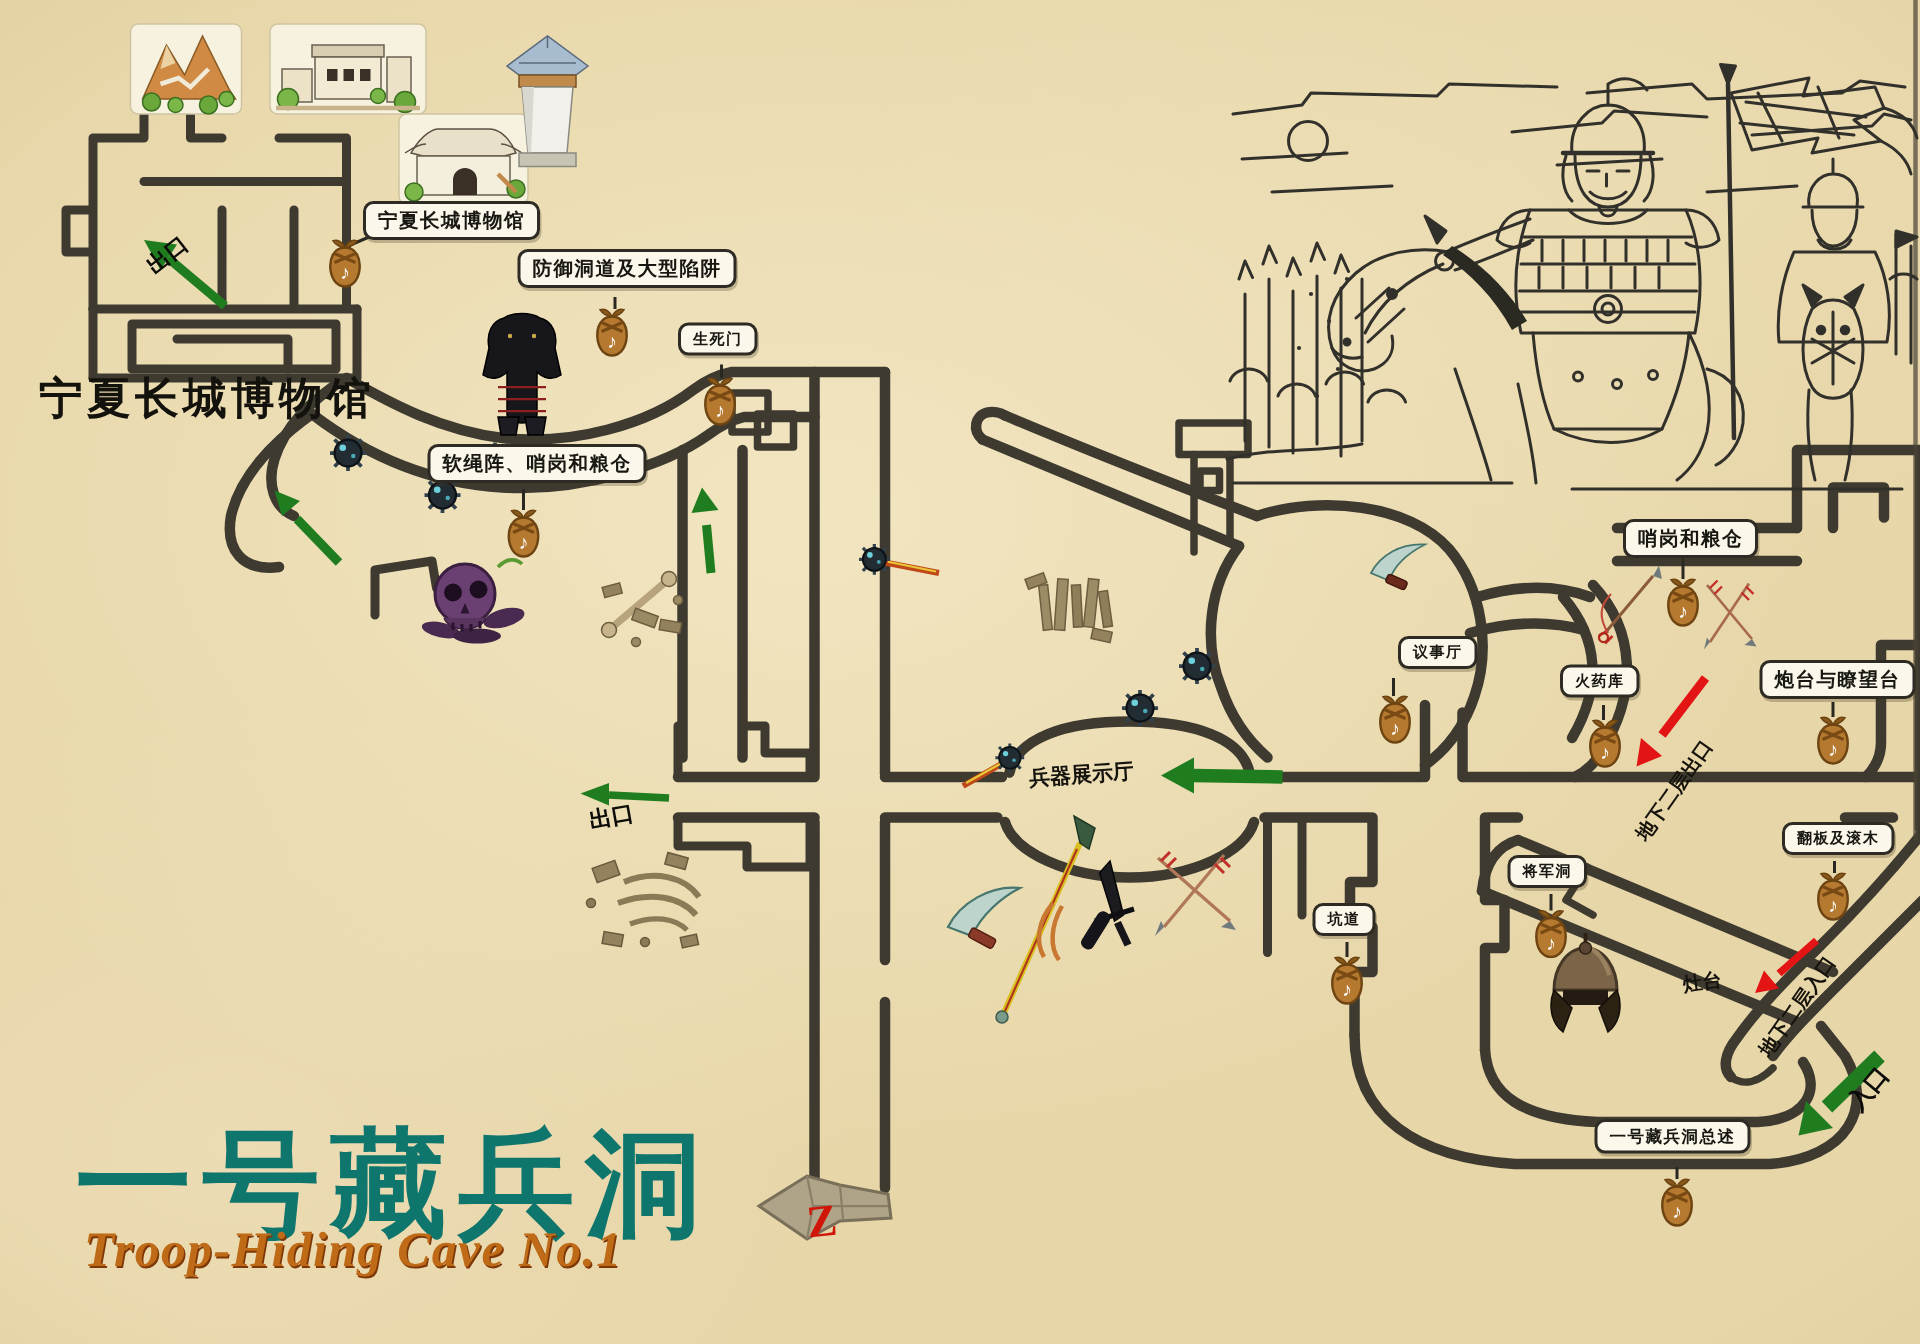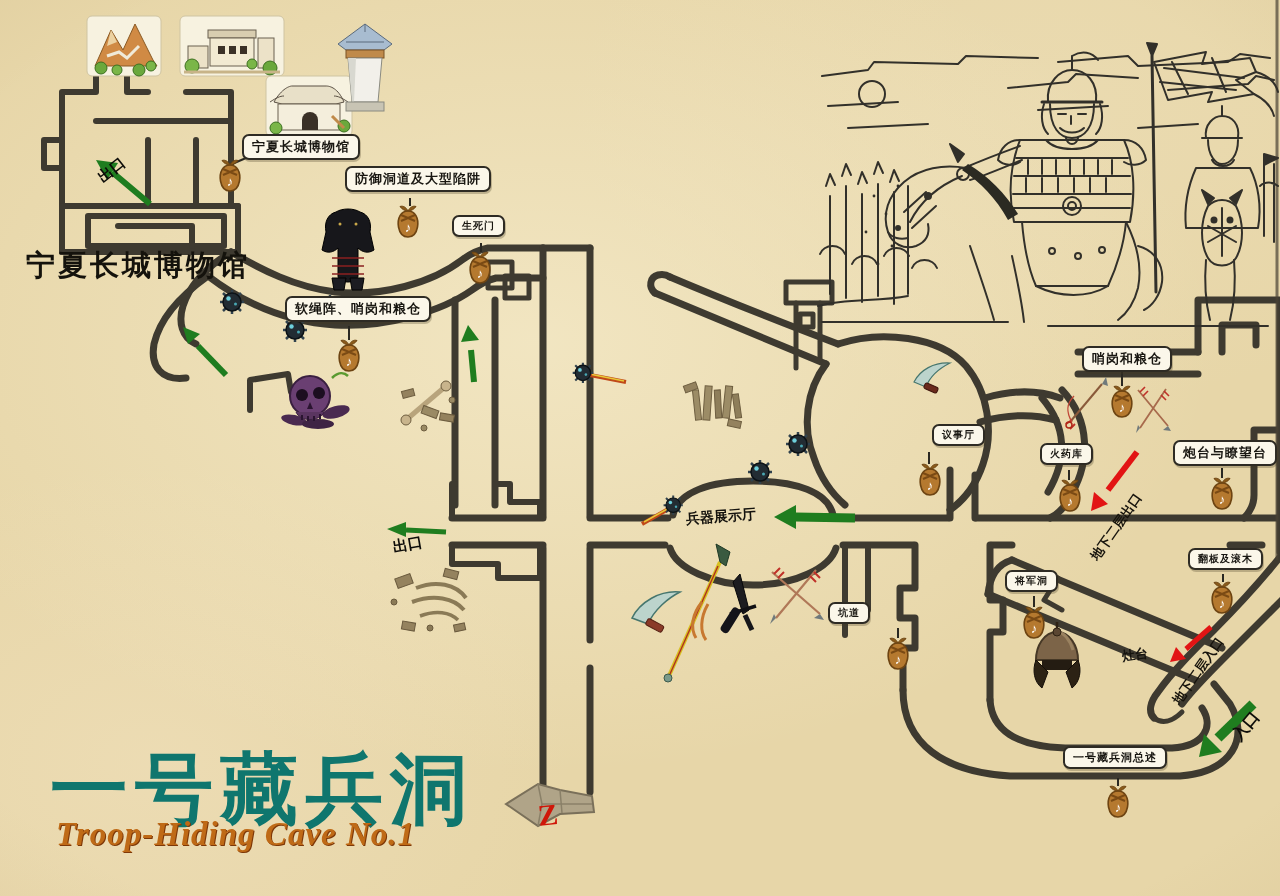--- a/index.html
+++ b/index.html
@@ -453,21 +453,21 @@
 <div class="label-box" style="left:242px;top:134px;font-size:13px"><span>宁夏长城博物馆</span></div>
 <div class="label-box" style="left:345px;top:166px;font-size:13px"><span>防御洞道及大型陷阱</span></div>
 <div class="label-box" style="left:452px;top:215px"><span>生死门</span></div>
 <div class="label-box" style="left:285px;top:296px;font-size:13px"><span>软绳阵、哨岗和粮仓</span></div>
 <div class="label-box" style="left:932px;top:424px"><span>议事厅</span></div>
 <div class="label-box" style="left:1040px;top:443px"><span>火药库</span></div>
 <div class="label-box" style="left:1082px;top:346px;font-size:13px"><span>哨岗和粮仓</span></div>
 <div class="label-box" style="left:1173px;top:440px;font-size:13px"><span>炮台与瞭望台</span></div>
 <div class="label-box" style="left:1188px;top:548px"><span>翻板及滚木</span></div>
 <div class="label-box" style="left:1005px;top:570px"><span>将军洞</span></div>
-<div class="label-box" style="left:828px;top:602px"><span>坑道</span></div>
+<div class="label-box" style="left:875px;top:602px"><span>坑道</span></div>
 <div class="label-box" style="left:1063px;top:746px;font-size:11px"><span>一号藏兵洞总述</span></div>
 
 <div class="map-text" style="left:686px;top:508px;font-size:14px;transform:rotate(-4deg)">兵器展示厅</div>
 <div class="map-text" style="left:1122px;top:646px;font-size:13px;transform:rotate(-8deg)">灶台</div>
 
 <div class="map-text green-text rot" style="left:100px;top:170px;font-size:15px;transform:rotate(-38deg)">出口</div>
 <div class="map-text green-text rot" style="left:393px;top:538px;font-size:15px;transform:rotate(-10deg)">出口</div>
 <div class="map-text green-text rot" style="left:1236px;top:728px;font-size:16px;transform:rotate(-50deg)">入口</div>
 
 <div class="map-text red-text rot" style="left:1094px;top:550px;font-size:13px;transform:rotate(-55deg)">地下二层出口</div>

